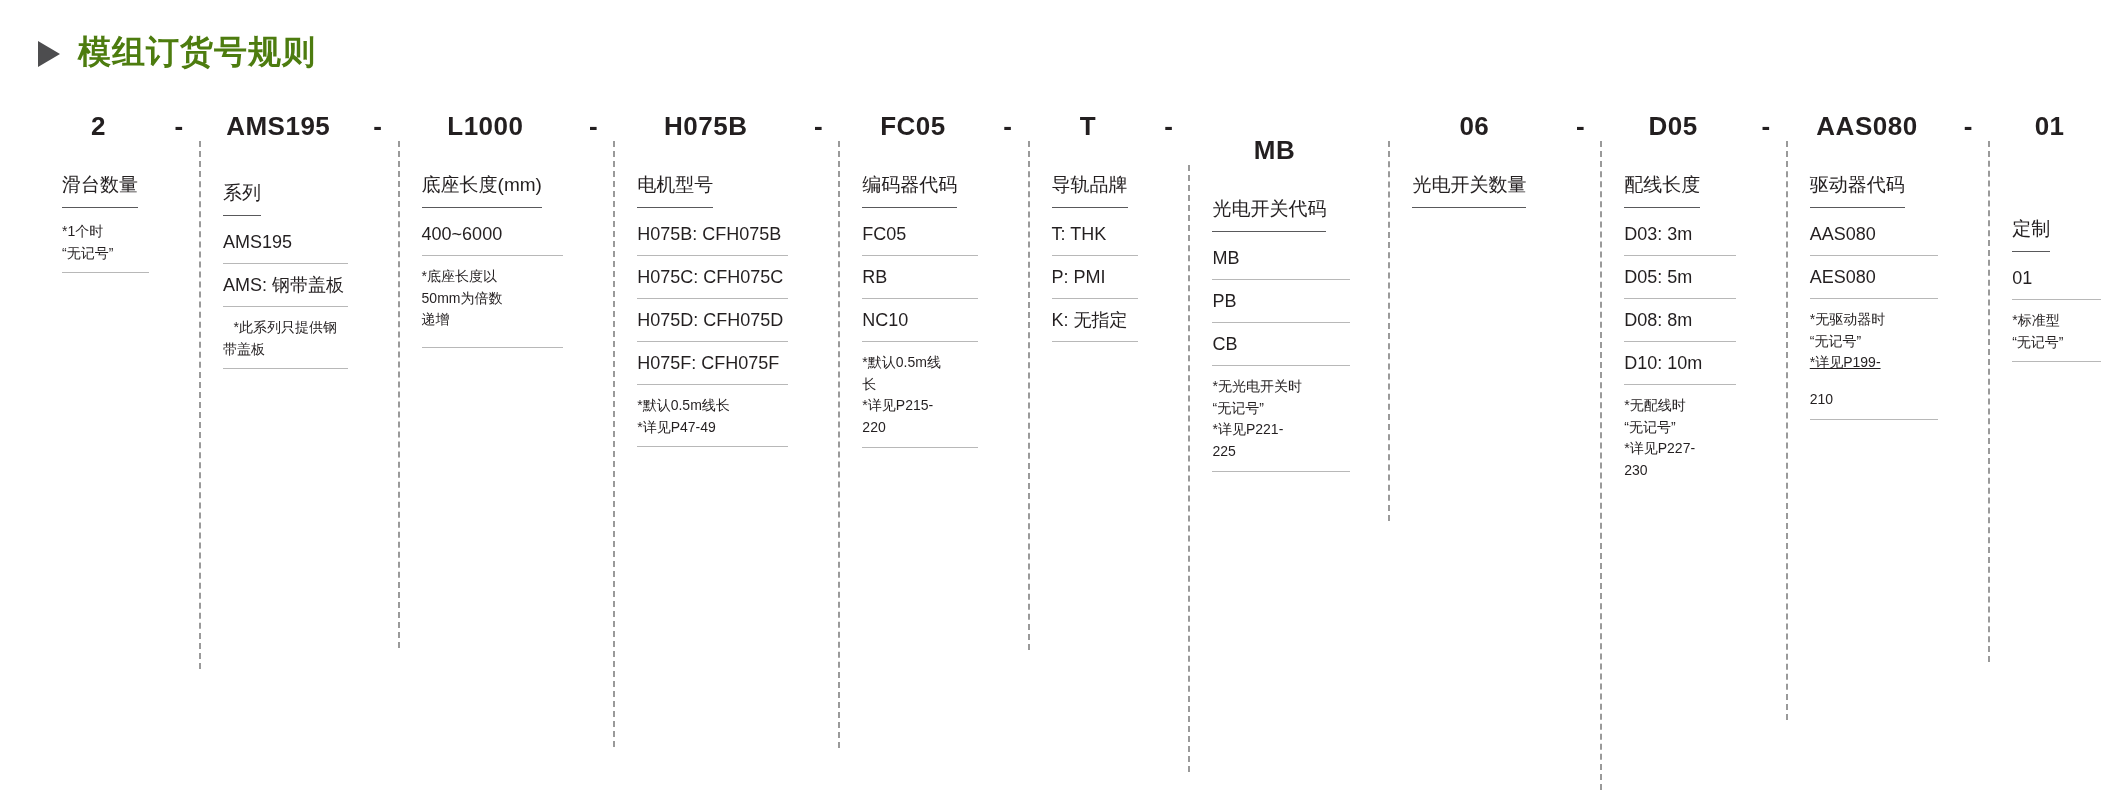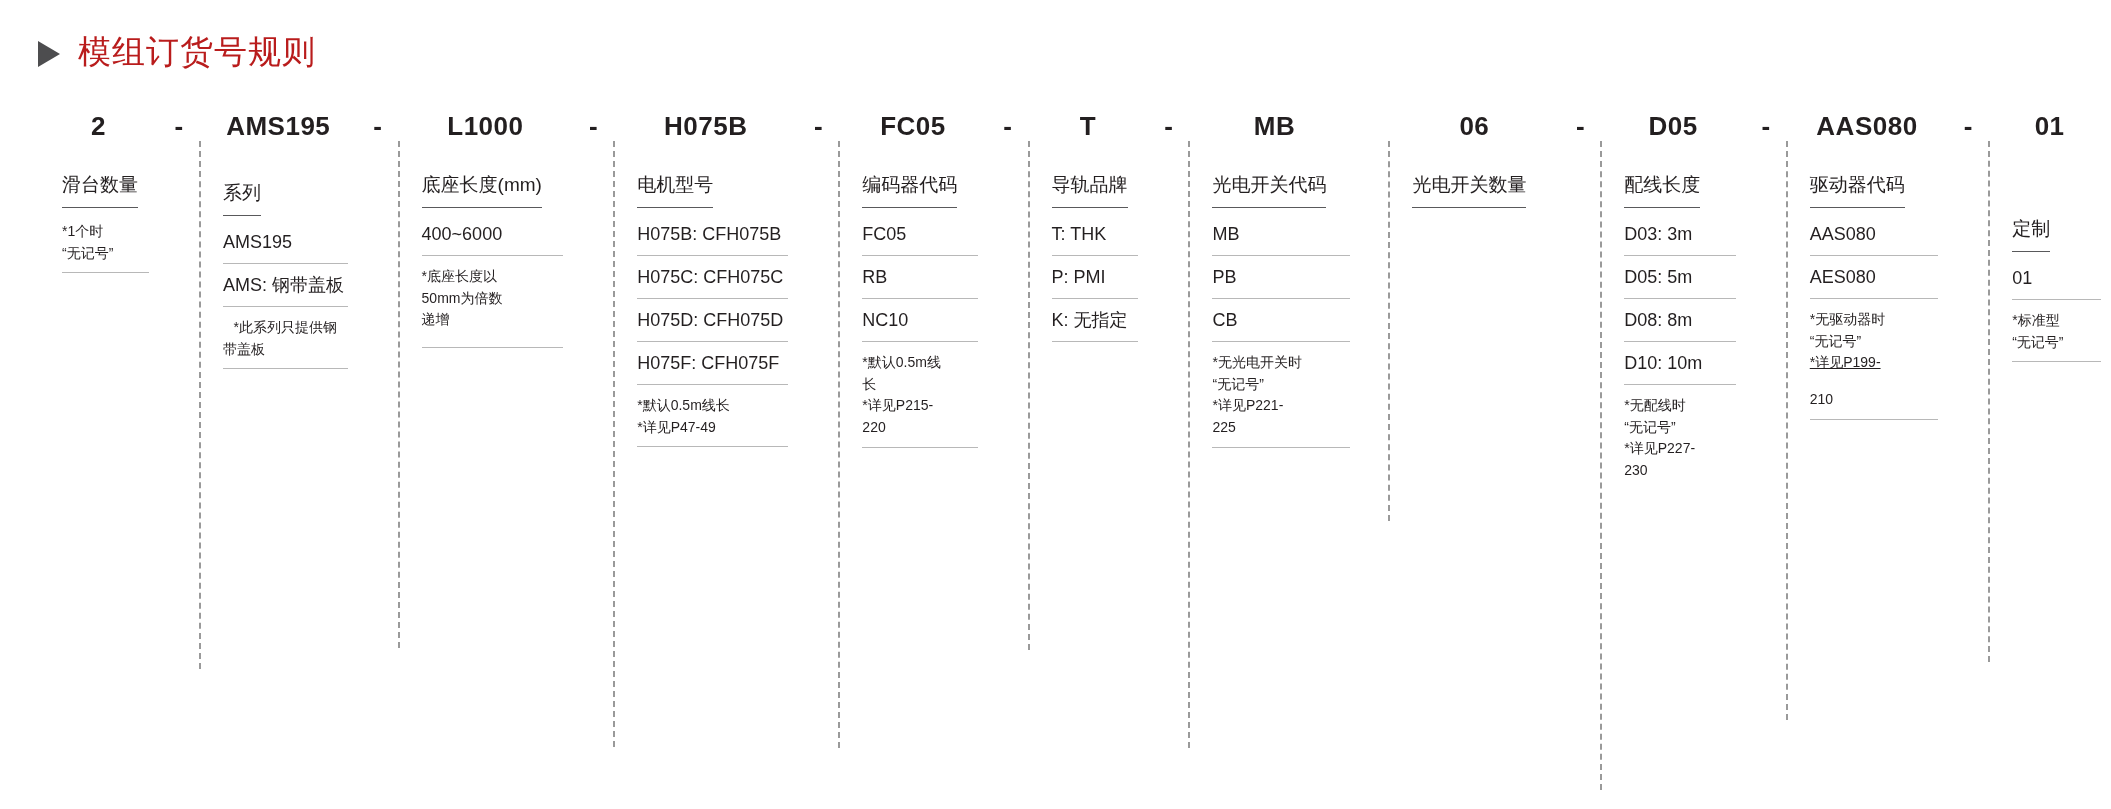--- a/index.html
+++ b/index.html
@@ -32,23 +32,23 @@
     width: 0;
     height: 0;
     border-left: 22px solid #4d4d4f;
     border-top: 13px solid transparent;
     border-bottom: 13px solid transparent;
     display: inline-block;
     margin-top: 2px;
   }
   .title-text {
     font-size: 33px;
-    font-weight: normal;
+    font-weight: bold;
     letter-spacing: 1px;
-    color: #b91c1c;
+    color: #4d7c0f;
   }
 
   
   .diagram {
     position: relative;
     margin-top: 36px;
     padding-left: 38px;
     display: flex;
     align-items: flex-start;
   }
@@ -181,21 +181,21 @@
             <div class="note" style="margin-bottom: 0px; padding-bottom: 0px;">220</div>
           </div></div>
       </div>
       <div class="dash">-</div>
       <div class="col" style="width: 128px;">
         <div class="vline"></div>
         <div class="code">T</div>
         <div class="col-body"><div class="field-label">导轨品牌</div><div class="opt">T: THK</div><div class="opt">P: PMI</div><div class="opt">K: 无指定</div></div>
       </div>
       <div class="dash">-</div>
-      <div class="col" style="width: 182px;">
+      <div class="col" style="width: 182px; margin-top: 24px;">
         <div class="vline"></div>
         <div class="code">MB</div>
         <div class="col-body"><div class="field-label">光电开关代码</div><div class="opt">MB</div><div class="opt">PB</div><div class="opt">CB</div><div style="border-bottom: 1px solid rgb(184, 184, 184); margin-top: 10px; padding-bottom: 8px;">
             <div class="note" style="margin-bottom: 0px; padding-bottom: 0px;">*无光电开关时</div>
             <div class="note" style="margin-bottom: 0px; padding-bottom: 0px;">“无记号”</div>
             <div class="note" style="margin-bottom: 0px; padding-bottom: 0px;">*详见P221-</div>
             <div class="note" style="margin-bottom: 0px; padding-bottom: 0px;">225</div>
           </div></div>
       </div>
       <div class="dash-spacer"></div>

